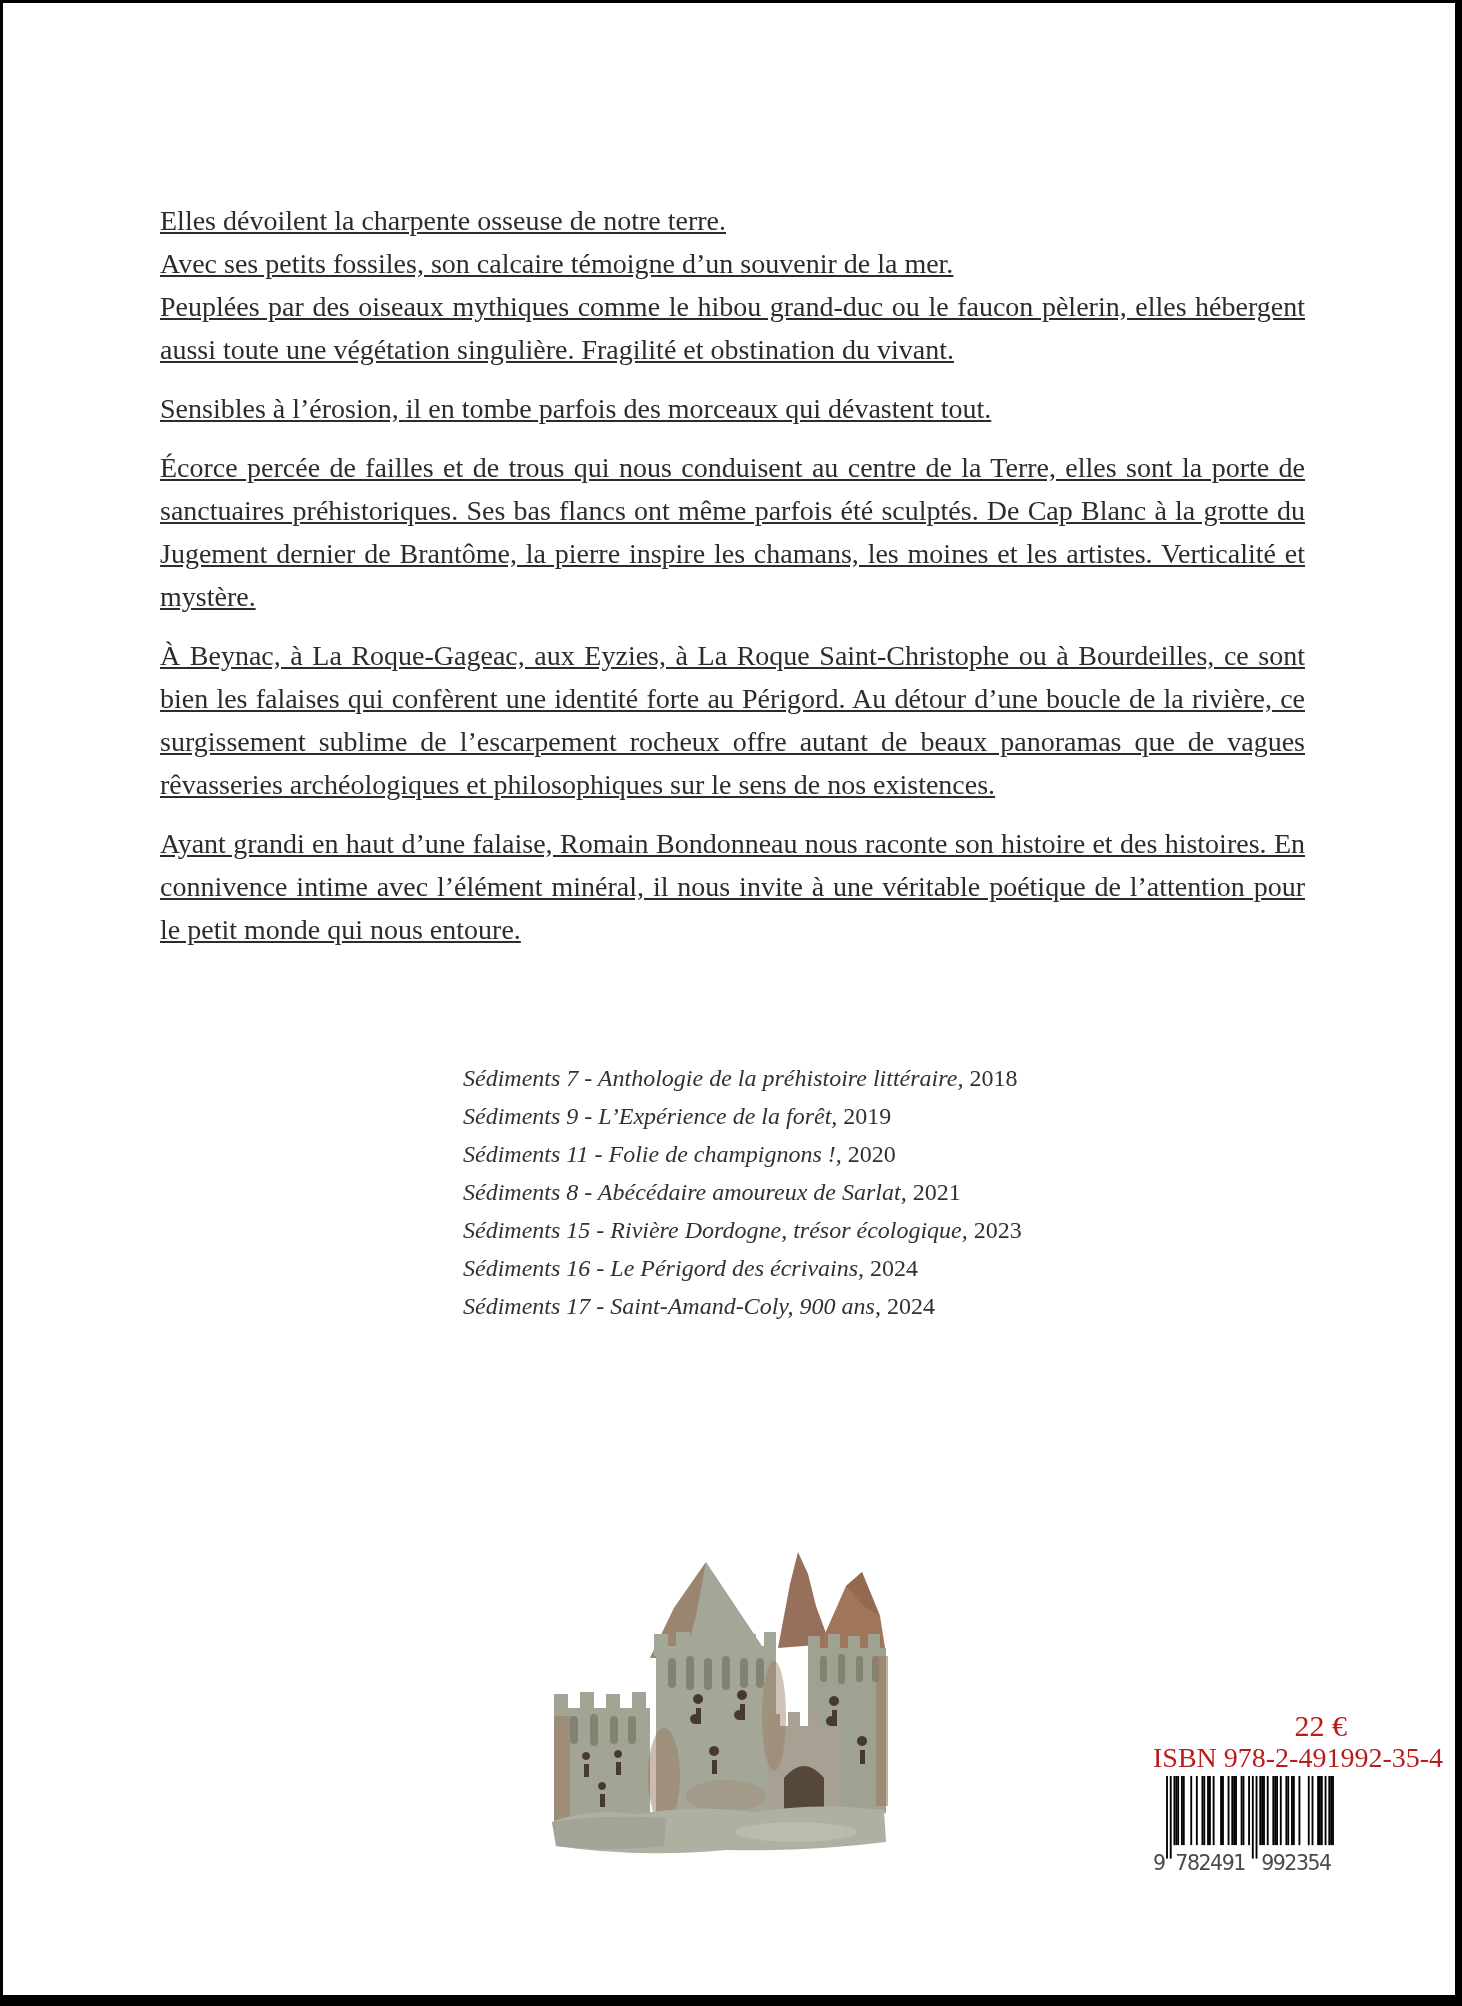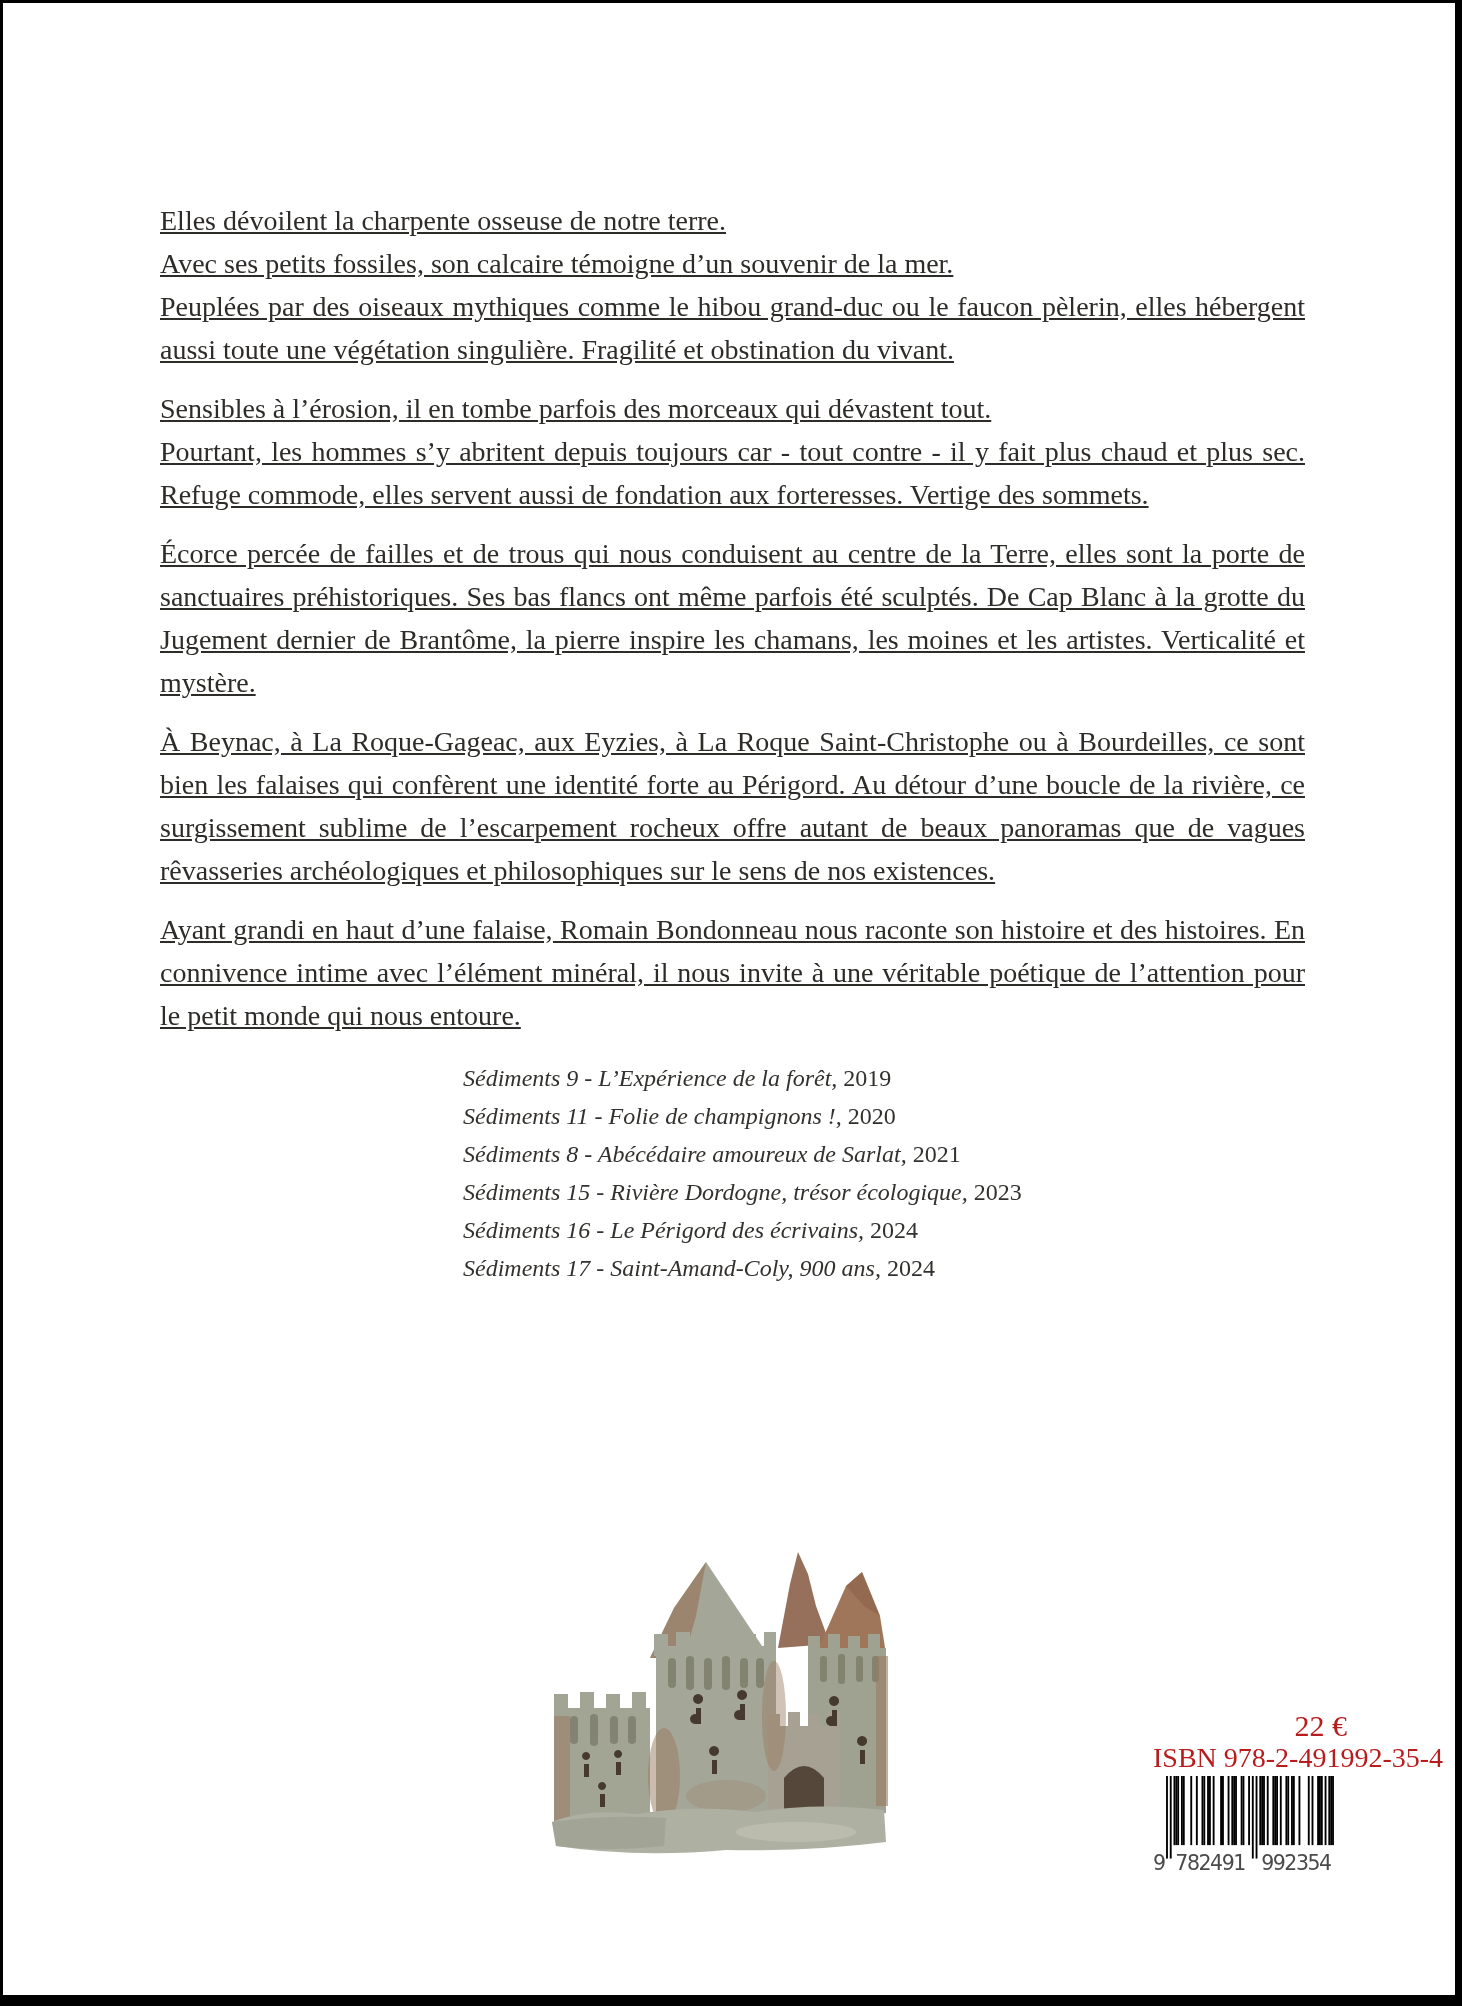--- a/index.html
+++ b/index.html
@@ -36,34 +36,34 @@
   <div class="page">
 
     <div class="body-text">
         <div class="para">
           <div class="line">Elles dévoilent la charpente osseuse de notre terre.</div>
           <div class="line">Avec ses petits fossiles, son calcaire témoigne d’un souvenir de la mer.</div>
           <div class="line">Peuplées par des oiseaux mythiques comme le hibou grand-duc ou le faucon pèlerin, elles hébergent aussi toute une végétation singulière. Fragilité et obstination du vivant.</div>
         </div>
         <div class="para">
           <div class="line">Sensibles à l’érosion, il en tombe parfois des morceaux qui dévastent tout.</div>
-          <div class="line">Pourtant, les hommes s’y abritent depuis toujours car - tout contre - il y fait plus chaud et plus sec. Refuge commode, elles servent aussi de fondation aux forteresses. Vertige des sommets.</div>
         </div>
         <div class="para">
           <div class="line">Écorce percée de failles et de trous qui nous conduisent au centre de la Terre, elles sont la porte de sanctuaires préhistoriques. Ses bas flancs ont même parfois été sculptés. De Cap Blanc à la grotte du Jugement dernier de Brantôme, la pierre inspire les chamans, les moines et les artistes. Verticalité et mystère.</div>
         </div>
         <div class="para">
           <div class="line">À Beynac, à La Roque-Gageac, aux Eyzies, à La Roque Saint-Christophe ou à Bourdeilles, ce sont bien les falaises qui confèrent une identité forte au Périgord. Au détour d’une boucle de la rivière, ce surgissement sublime de l’escarpement rocheux offre autant de beaux panoramas que de vagues rêvasseries archéologiques et philosophiques sur le sens de nos existences.</div>
         </div>
         <div class="para">
           <div class="line">Ayant grandi en haut d’une falaise, Romain Bondonneau nous raconte son histoire et des histoires. En connivence intime avec l’élément minéral, il nous invite à une véritable poétique de l’attention pour le petit monde qui nous entoure.</div>
         </div>
       </div>
 
     <div class="book-list">
+        <div class="book-item"><span class="title">Sédiments 7 - Anthologie de la préhistoire littéraire, </span><span class="year">2018</span></div>
         <div class="book-item"><span class="title">Sédiments 9 - L’Expérience de la forêt, </span><span class="year">2019</span></div>
         <div class="book-item"><span class="title">Sédiments 11 - Folie de champignons !, </span><span class="year">2020</span></div>
         <div class="book-item"><span class="title">Sédiments 8 - Abécédaire amoureux de Sarlat, </span><span class="year">2021</span></div>
         <div class="book-item"><span class="title">Sédiments 15 - Rivière Dordogne, trésor écologique, </span><span class="year">2023</span></div>
         <div class="book-item"><span class="title">Sédiments 16 - Le Périgord des écrivains, </span><span class="year">2024</span></div>
         <div class="book-item"><span class="title">Sédiments 17 - Saint-Amand-Coly, 900 ans, </span><span class="year">2024</span></div>
       </div>
 
     <div class="castle">
       <svg viewBox="0 0 342 320" xmlns="http://www.w3.org/2000/svg" aria-hidden="true">

